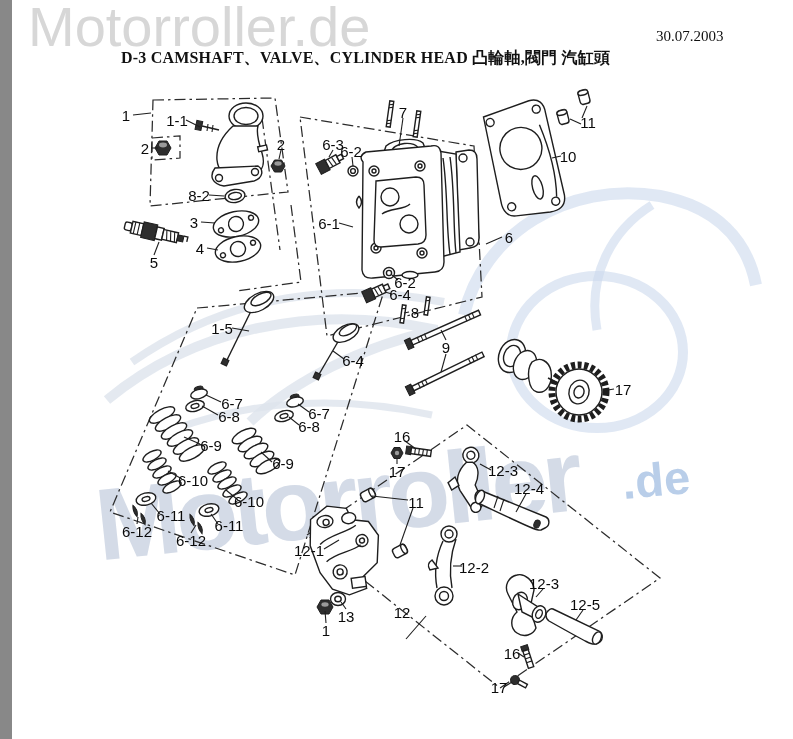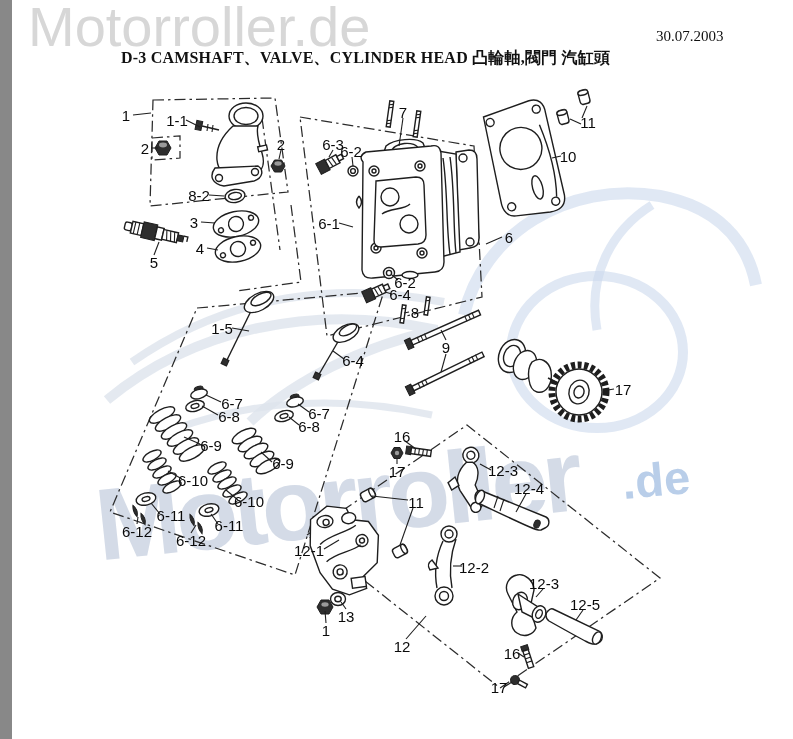--- a/index.html
+++ b/index.html
@@ -529,17 +529,17 @@
   <div class="lbl" style="left:385px;top:471px">17</div>
   <div class="lbl" style="left:404px;top:502px">11</div>
   <div class="lbl" style="left:297px;top:550px">12-1</div>
   <div class="lbl" style="left:462px;top:567px">12-2</div>
   <div class="lbl" style="left:491px;top:470px">12-3</div>
   <div class="lbl" style="left:517px;top:488px">12-4</div>
   <div class="lbl" style="left:532px;top:583px">12-3</div>
   <div class="lbl" style="left:573px;top:604px">12-5</div>
   <div class="lbl" style="left:334px;top:616px">13</div>
   <div class="lbl" style="left:314px;top:630px">1</div>
-  <div class="lbl" style="left:390px;top:646px">12</div>
+  <div class="lbl" style="left:390px;top:612px">12</div>
   <div class="lbl" style="left:500px;top:653px">16</div>
   <div class="lbl" style="left:487px;top:687px">17</div>
 
 </div>
 
 </body></html>

